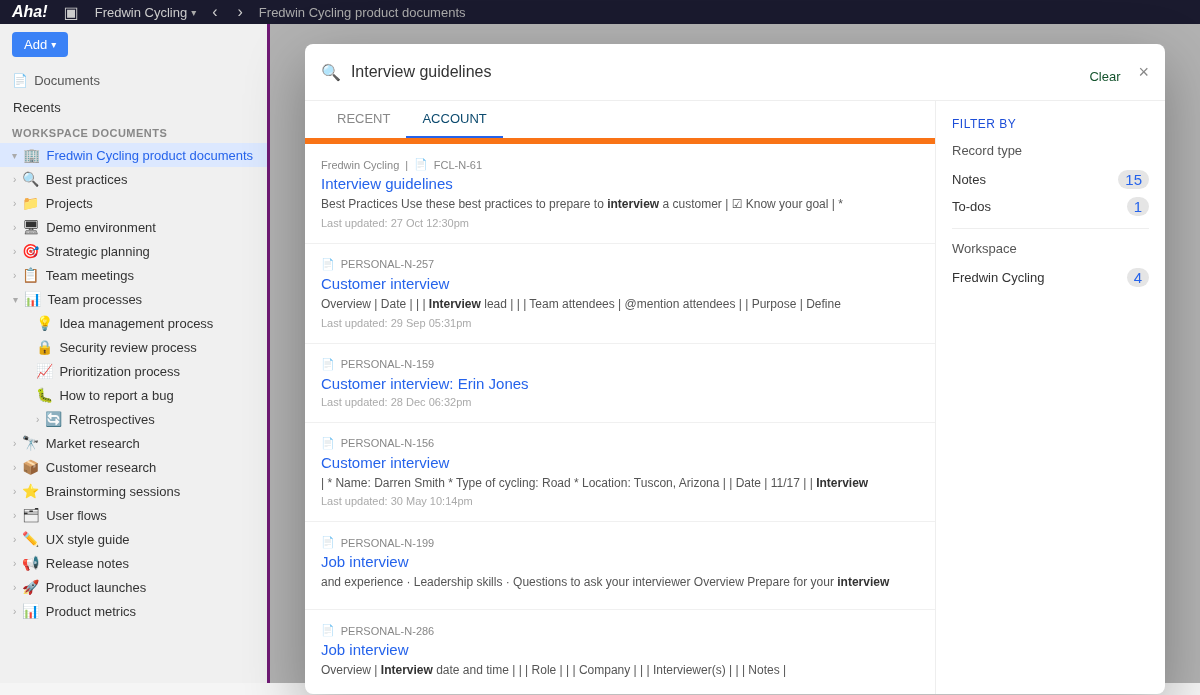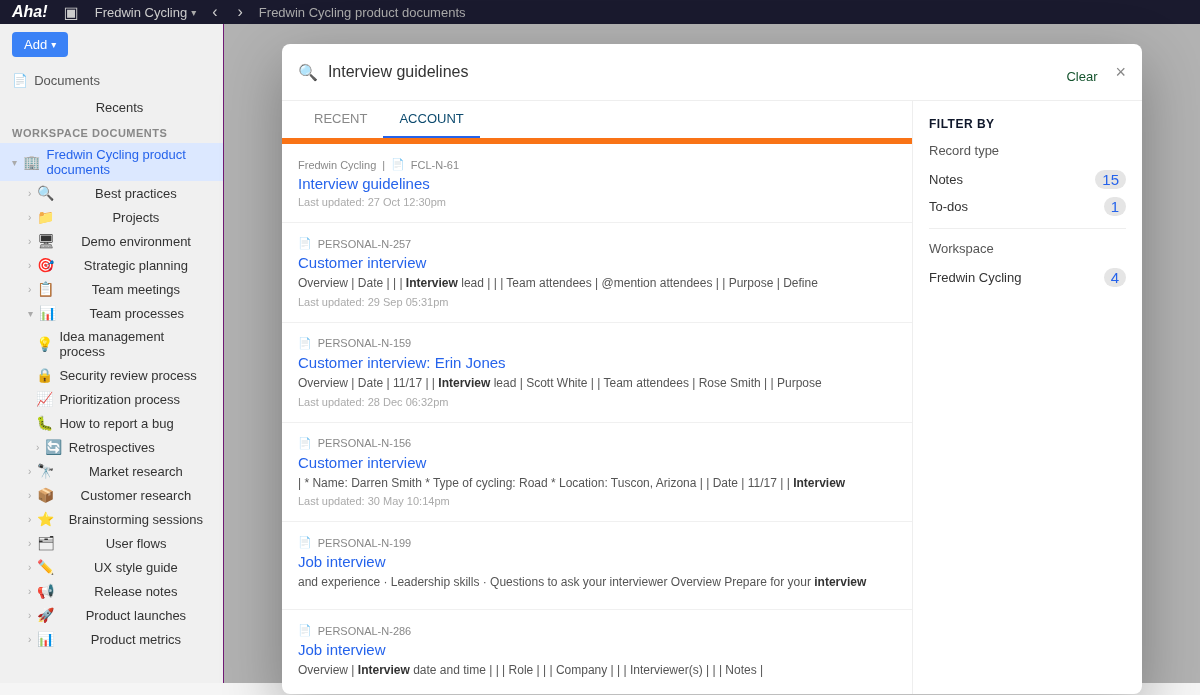--- a/index.html
+++ b/index.html
@@ -32,23 +32,23 @@
     .topbar-icon-btn { color: #ccc; background: none; border: none; cursor: pointer; font-size: 16px; padding: 2px 4px; }
 
     
     .main-layout {
       display: flex;
       height: calc(695px - 36px);
     }
 
     
     .sidebar {
-      width: 224px;
+      width: 270px;
       background: #f0f0f0;
-      border-right: 1px solid #701a75;
+      border-right: 3px solid #701a75;
       overflow-y: auto;
       flex-shrink: 0;
     }
     .add-btn {
       background: #3b82f6;
       color: white;
       border: none;
       border-radius: 4px;
       padding: 5px 12px;
       font-size: 13px;
@@ -73,21 +73,21 @@
       padding: 4px 12px;
       cursor: pointer;
       color: #333;
       font-size: 13px;
       gap: 6px;
     }
     .sidebar-item.active { background: #dce8ff; color: #2563eb; }
     .sidebar-item .icon { font-size: 14px; flex-shrink: 0; }
     .sidebar-item .label { flex: 1; }
     .sidebar-item .chevron { font-size: 10px; color: #aaa; }
-    .sidebar-item.indent-1 { padding-left: 28px; text-align: center; }
+    .sidebar-item.indent-1 { padding-left: 13px; }
     .sidebar-item.indent-2 { padding-left: 36px; }
 
     .sidebar-docs-header {
       display: flex;
       align-items: center;
       padding: 8px 12px;
       gap: 6px;
       color: #555;
       font-size: 13px;
       font-weight: 500;
@@ -215,22 +215,22 @@
 
     
     .filter-sidebar {
       width: 230px;
       border-left: 1px solid #eee;
       padding: 16px;
       flex-shrink: 0;
     }
     .filter-title {
       font-size: 12px;
-      font-weight: 700;
-      color: #0f172a;
+      font-weight: 400;
+      color: #1d4ed8;
       text-transform: uppercase;
       letter-spacing: 0.5px;
       margin-bottom: 12px;
     }
     .filter-section-title {
       font-size: 13px;
       font-weight: 500;
       color: #555;
       margin-bottom: 8px;
       margin-top: 12px;
@@ -428,40 +428,40 @@
             </div>
 
             <div class="result-item">
               <div class="result-meta">
                 <span>Fredwin Cycling</span>
                 <span>|</span>
                 <span class="doc-icon">📄</span>
                 <span>FCL-N-61</span>
               </div>
               <div class="result-title">Interview guidelines</div>
+              <div class="result-preview">Best Practices Use these best practices to prepare to <span class="highlight">interview</span> a customer | ☑ Know your goal | *</div>
               <div class="result-date">Last updated: 27 Oct 12:30pm</div>
             </div>
 
             <div class="result-item">
               <div class="result-meta">
                 <span class="doc-icon">📄</span>
                 <span>PERSONAL-N-257</span>
               </div>
               <div class="result-title">Customer interview</div>
               <div class="result-preview">Overview | Date | | | <span class="highlight">Interview</span> lead | | | Team attendees | @mention attendees | | Purpose | Define</div>
               <div class="result-date">Last updated: 29 Sep 05:31pm</div>
             </div>
 
             <div class="result-item">
               <div class="result-meta">
                 <span class="doc-icon">📄</span>
                 <span>PERSONAL-N-159</span>
               </div>
               <div class="result-title">Customer interview: Erin Jones</div>
-              <div class="result-preview">Overview | Date | 11/17 | | <span class="highlight">Interview</span> lead | Scott White | | Team attendees | Rose Smith | | Purpose</div>
               <div class="result-date">Last updated: 28 Dec 06:32pm</div>
             </div>
 
             <div class="result-item">
               <div class="result-meta">
                 <span class="doc-icon">📄</span>
                 <span>PERSONAL-N-156</span>
               </div>
               <div class="result-title">Customer interview</div>
               <div class="result-preview">| * Name: Darren Smith * Type of cycling: Road * Location: Tuscon, Arizona | | Date | 11/17 | | <span class="highlight">Interview</span></div>

